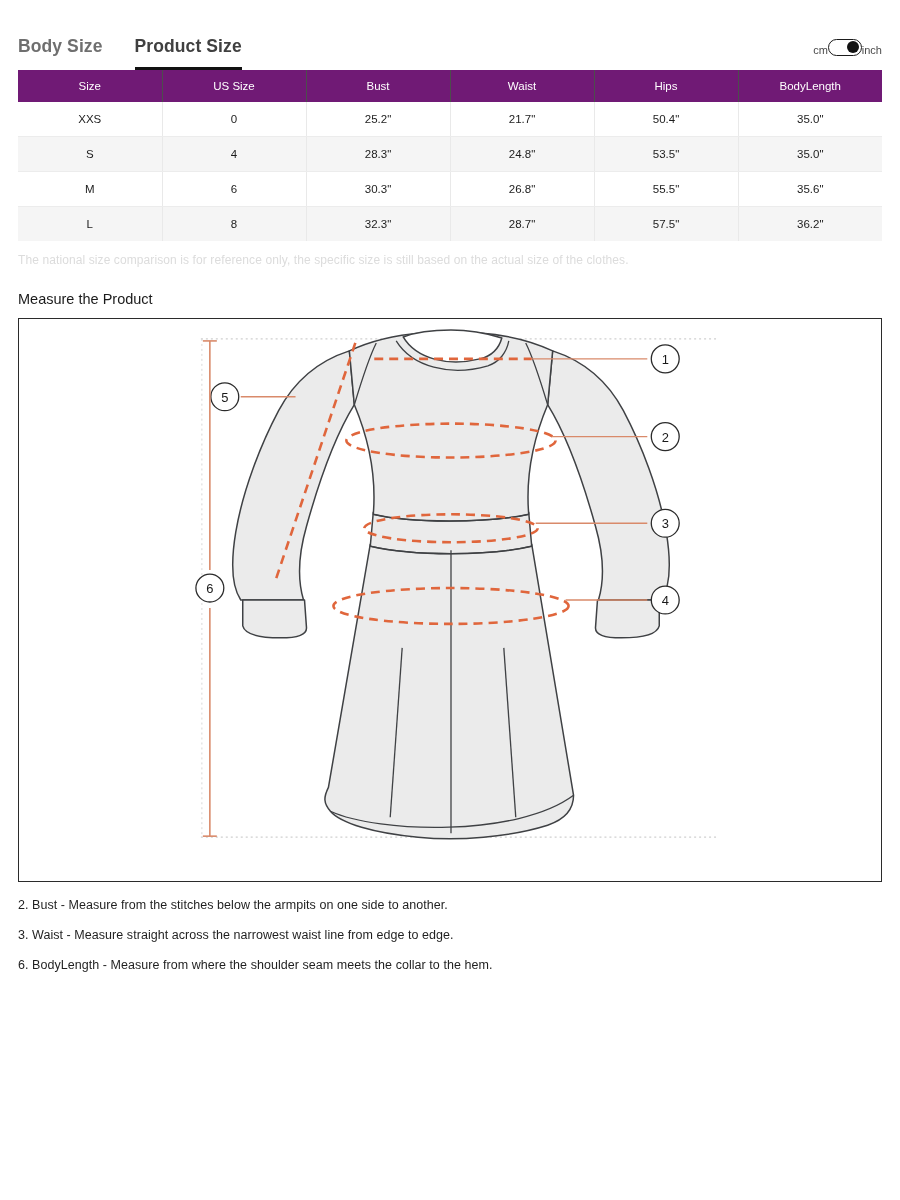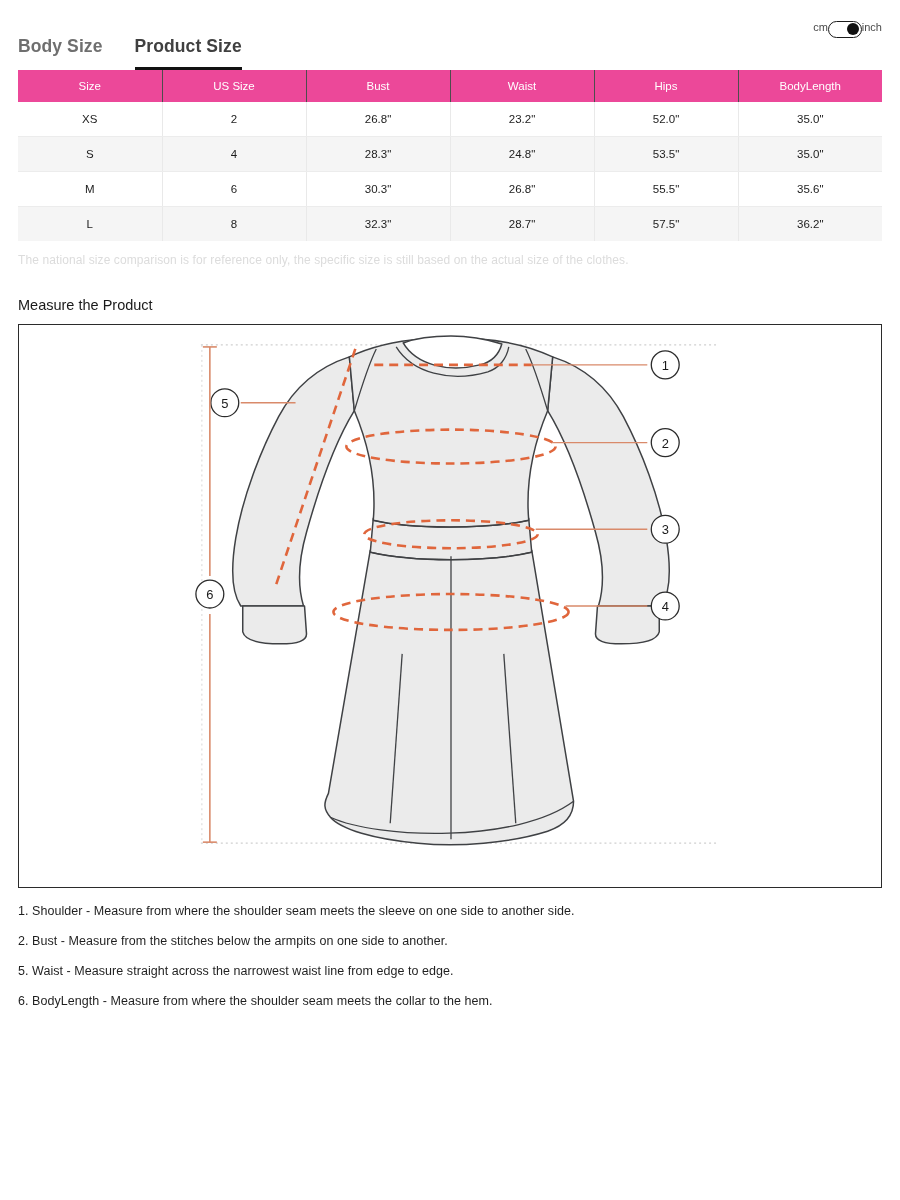--- a/index.html
+++ b/index.html
@@ -20,40 +20,40 @@
     margin-top: 12px;
   }
   .tab {
     font-size: 17.5px; font-weight: bold; letter-spacing: .1px;
     color: #6f6f6f; padding: 0 0 10px 0; margin-right: 32px;
     border-bottom: 3px solid transparent; cursor: pointer; white-space: nowrap;
   }
   .tab.active { color: #404040; border-bottom-color: #121212; }
 
   .unit-toggle {
-    position: absolute; right: 0; bottom: 32px;
-    display: flex; align-items: flex-start; 
+    position: absolute; right: 0; bottom: 14px;
+    display: flex; align-items: flex-end; 
   }
   .unit-label { font-size: 11px; color: #4a4a4a; }
   .switch {
     width: 34px; height: 17px; border-radius: 9px;
     background: #ffffff; border: 1.4px solid #1b1b1b;
     position: relative; cursor: pointer;
   }
   .switch .knob {
     position: absolute; top: 1.4px; right: 1.6px;
     width: 12px; height: 12px; border-radius: 50%;
     background: #111111;
   }
 
   
   .table-wrap { width: 864px; margin: 0 auto; }
   table.size-table { width: 100%; border-collapse: collapse; table-layout: fixed; }
   table.size-table thead th {
-    background: #ec4899; color: #ffffff;
+    background: #701a75; color: #ffffff;
     font-size: 11.5px; font-weight: normal;
     padding: 10px 4px; text-align: center;
     border-right: 1px solid #4d4d4d;
   }
   table.size-table thead th:last-child { border-right: none; }
   table.size-table tbody td {
     font-size: 11.5px; color: #1c1c1c; text-align: center;
     padding: 11px 4px; border-right: 1px solid #e9e9e9;
     border-bottom: 1px solid #ececec;
   }
@@ -61,21 +61,21 @@
   table.size-table tbody tr:nth-child(even) { background: #f5f5f5; }
   table.size-table tbody tr:last-child td { border-bottom: none; }
 
   .disclaimer {
     font-size: 12px; color: #dcdcdc; margin: 12px 0 0 0;
     letter-spacing: .1px;
   }
 
   
   .section-title {
-    font-size: 14.5px; color: #1a1a1a; margin: 30px 0 11px 0; font-weight: normal;
+    font-size: 14.5px; color: #1a1a1a; margin: 24px 0 11px 0; font-weight: normal;
   }
   .diagram-box {
     width: 864px; margin: 0 auto; height: 564px;
     border: 1.2px solid #2b2b2b; background: #ffffff; position: relative; overflow: hidden;
   }
   .diagram-box svg { display: block; width: 100%; height: 100%; }
 
   
   .legend { margin: 16px 0 0 0; }
   .legend li {
@@ -108,25 +108,25 @@
           <th>Size</th>
           <th>US Size</th>
           <th>Bust</th>
           <th>Waist</th>
           <th>Hips</th>
           <th>BodyLength</th>
         </tr>
       </thead>
       <tbody>
         <tr>
-          <td>XS</td>
-          <td>2</td>
-          <td>26.8"</td>
-          <td>23.2"</td>
-          <td>52.0"</td>
+          <td>XXS</td>
+          <td>0</td>
+          <td>25.2"</td>
+          <td>21.7"</td>
+          <td>50.4"</td>
           <td>35.0"</td>
         </tr>
         <tr>
           <td>S</td>
           <td>4</td>
           <td>28.3"</td>
           <td>24.8"</td>
           <td>53.5"</td>
           <td>35.0"</td>
         </tr>
@@ -255,19 +255,18 @@
         <line x1="184" y1="519" x2="198" y2="519" stroke="#d98a6a" stroke-width="1.6"></line>
       </g>
       <g>
         <circle cx="191" cy="270" r="14" fill="#ffffff" stroke="#2b2b2b" stroke-width="1.3"></circle>
         <text x="191" y="275" text-anchor="middle" font-family="Liberation Sans, sans-serif" font-size="13" fill="#1a1a1a">6</text>
       </g>
     </svg>
   </div>
 
   <ul class="legend">
-    <li>1. Shoulder - Measure from where the shoulder seam meets the sleeve on one side to another side.</li>
     <li>2. Bust - Measure from the stitches below the armpits on one side to another.</li>
-    <li>5. Waist - Measure straight across the narrowest waist line from edge to edge.</li>
+    <li>3. Waist - Measure straight across the narrowest waist line from edge to edge.</li>
     <li>6. BodyLength - Measure from where the shoulder seam meets the collar to the hem.</li>
   </ul>
 
 </div>
 
 </body></html>

